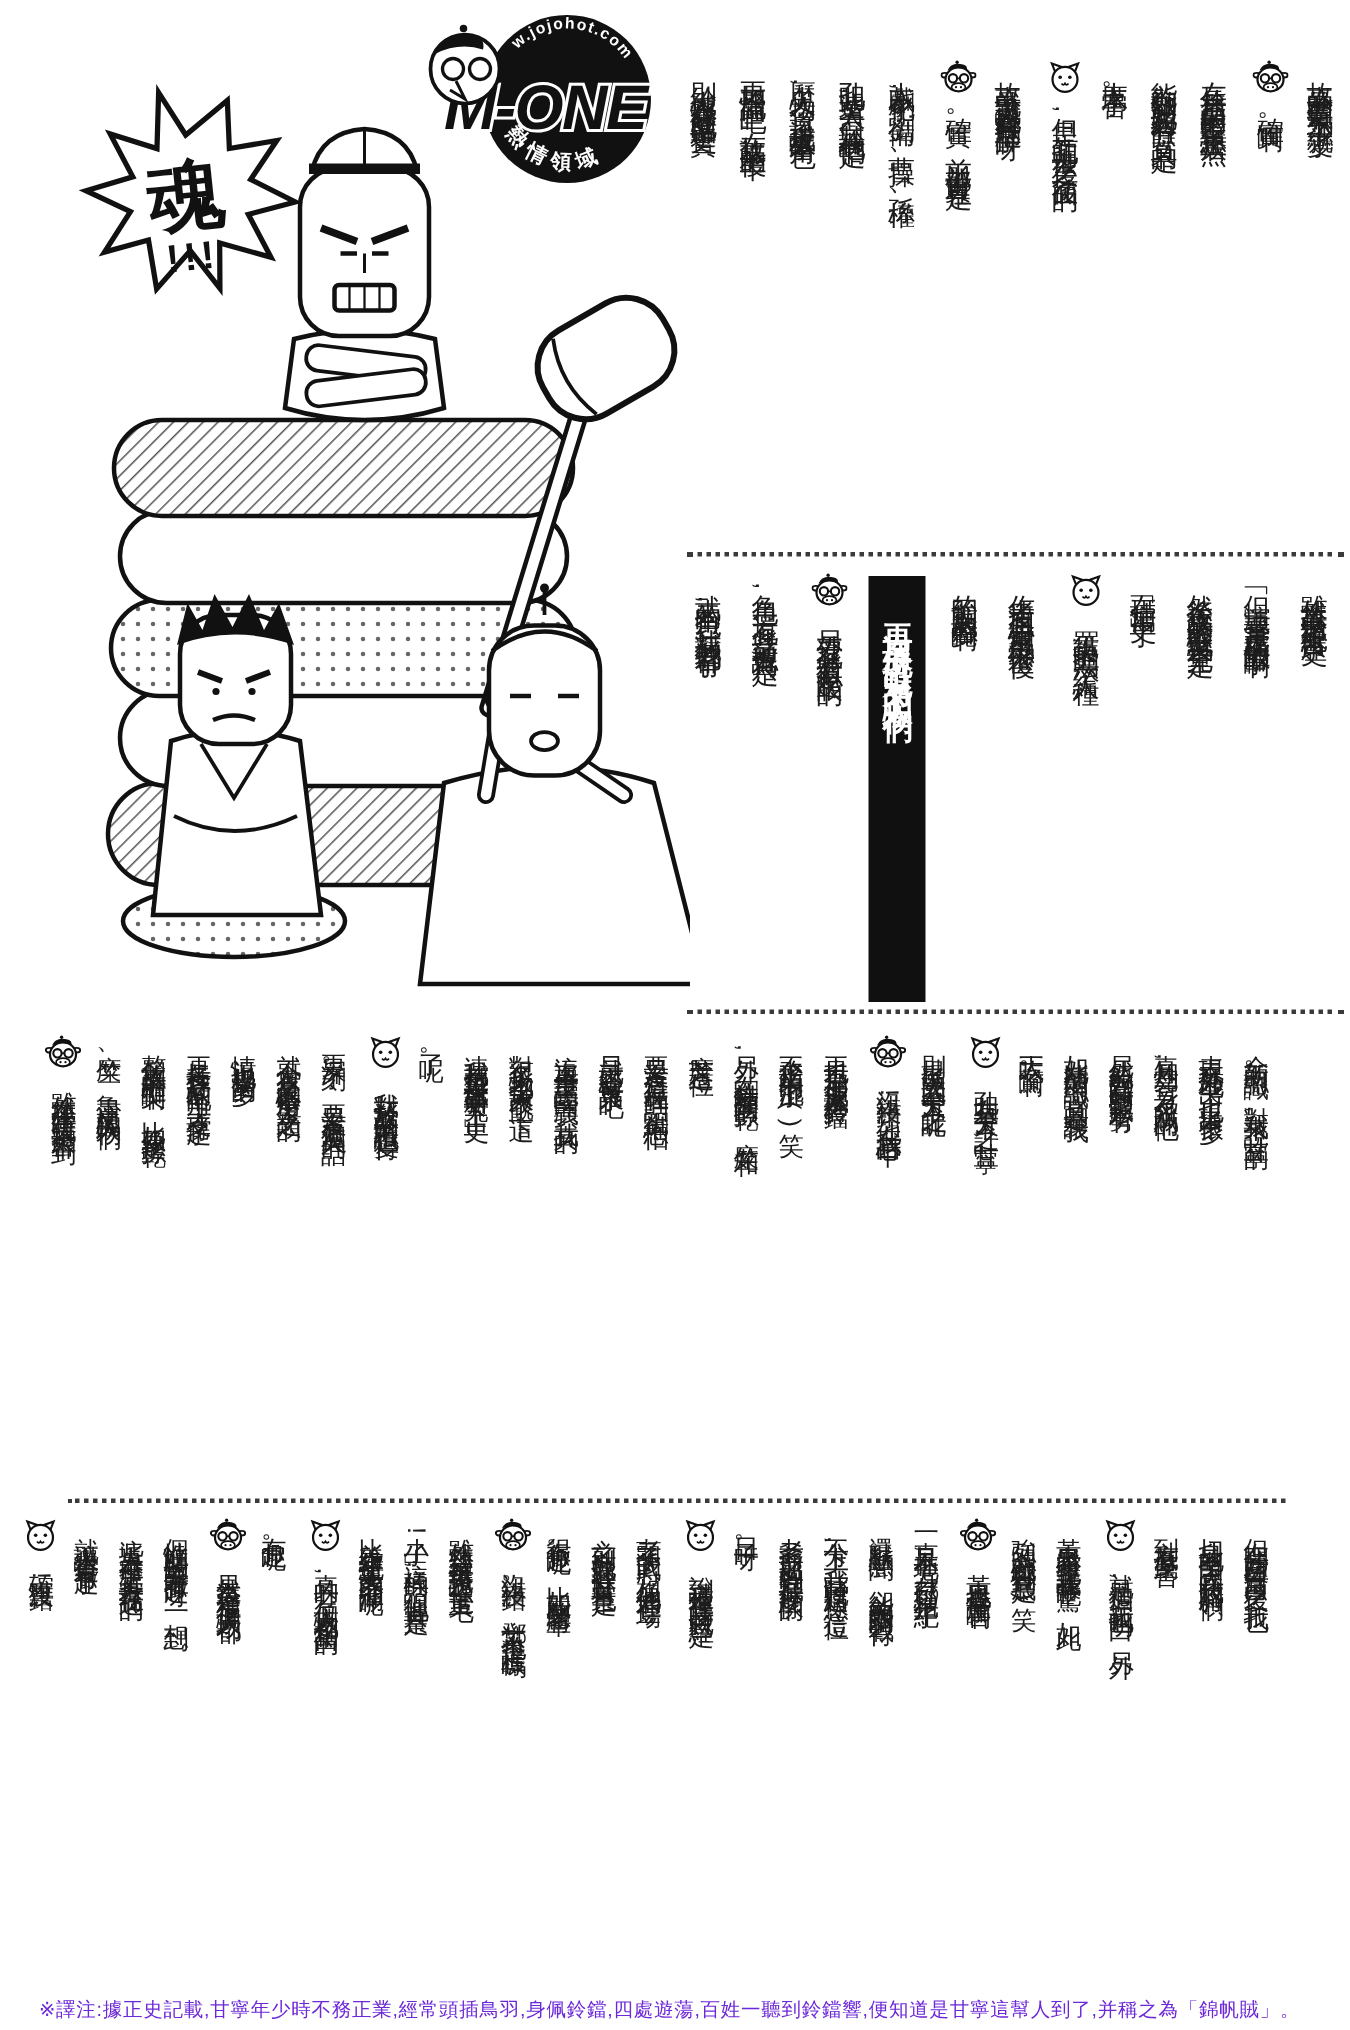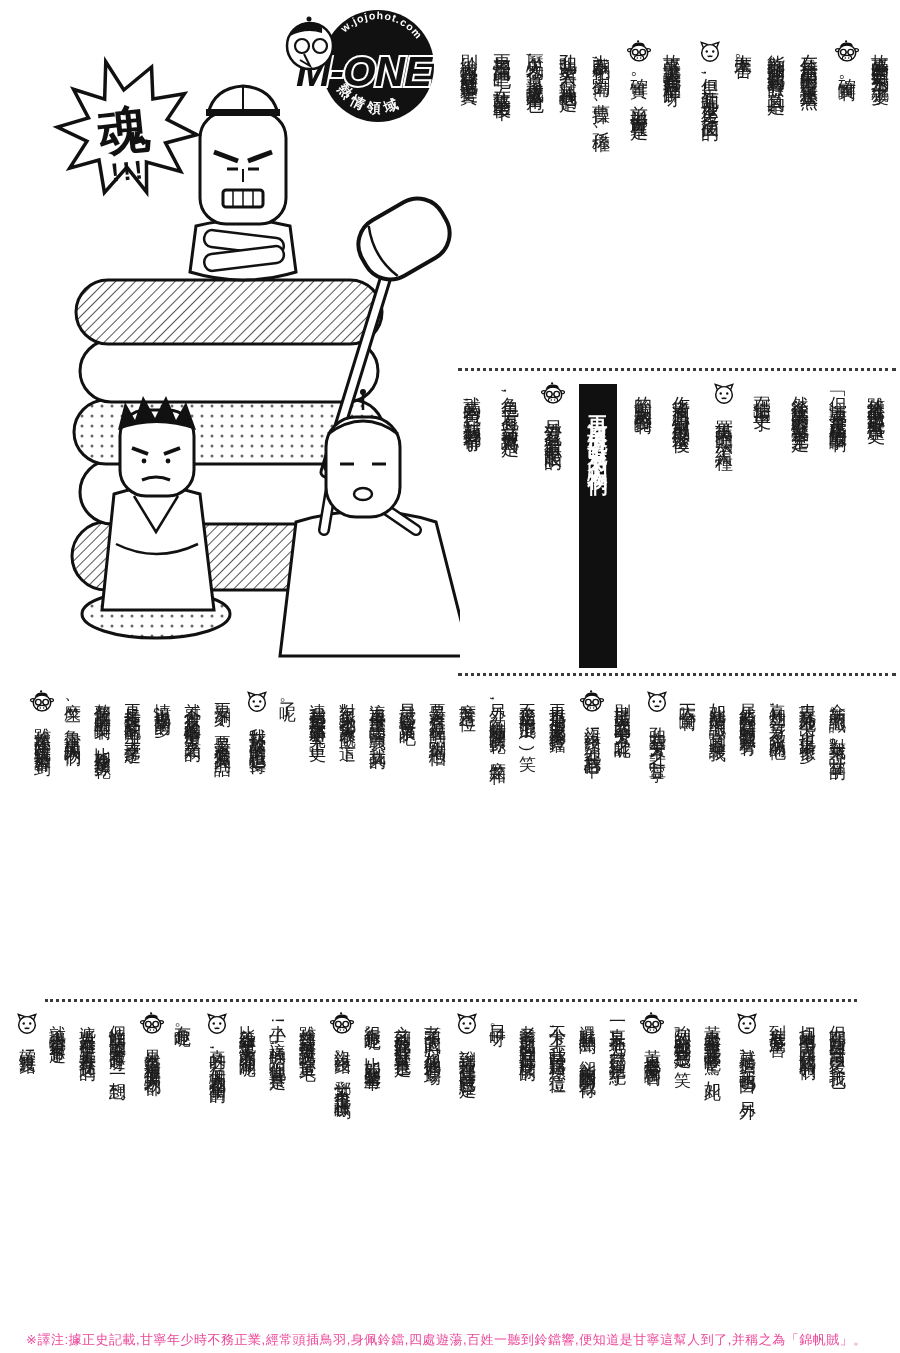--- a/index.html
+++ b/index.html
@@ -29,21 +29,21 @@
     background:#101010;color:#ffffff;font-weight:bold;
     font-size:20px;line-height:26px;letter-spacing:6px;
     padding:16px 6px;margin:2px 7px 0 7px;
   }
   .dotted{position:absolute;height:0;border-top:3px dotted #3a3a3a;}
   #dot1{left:458px;top:368px;width:438px;}
   #dot2{left:458px;top:673px;width:438px;}
   #dot3{left:45px;top:999px;width:812px;}
   #footnote{
     position:absolute;left:26px;top:1331px;width:866px;
-    font-size:13px;letter-spacing:0.5px;color:#ec4899;
+    font-size:13px;letter-spacing:0.5px;color:#6d28d9;
   }
   #illustration{position:absolute;left:28px;top:2px;width:432px;height:682px;}
 </style>
 </head>
 <body>
 
 <svg id="illustration" viewBox="0 0 432 682" xmlns="http://www.w3.org/2000/svg">
   <defs>
     <pattern id="hatch" width="7" height="7" patternUnits="userSpaceOnUse" patternTransform="rotate(45)">
       <rect width="7" height="7" fill="#fff"></rect>

